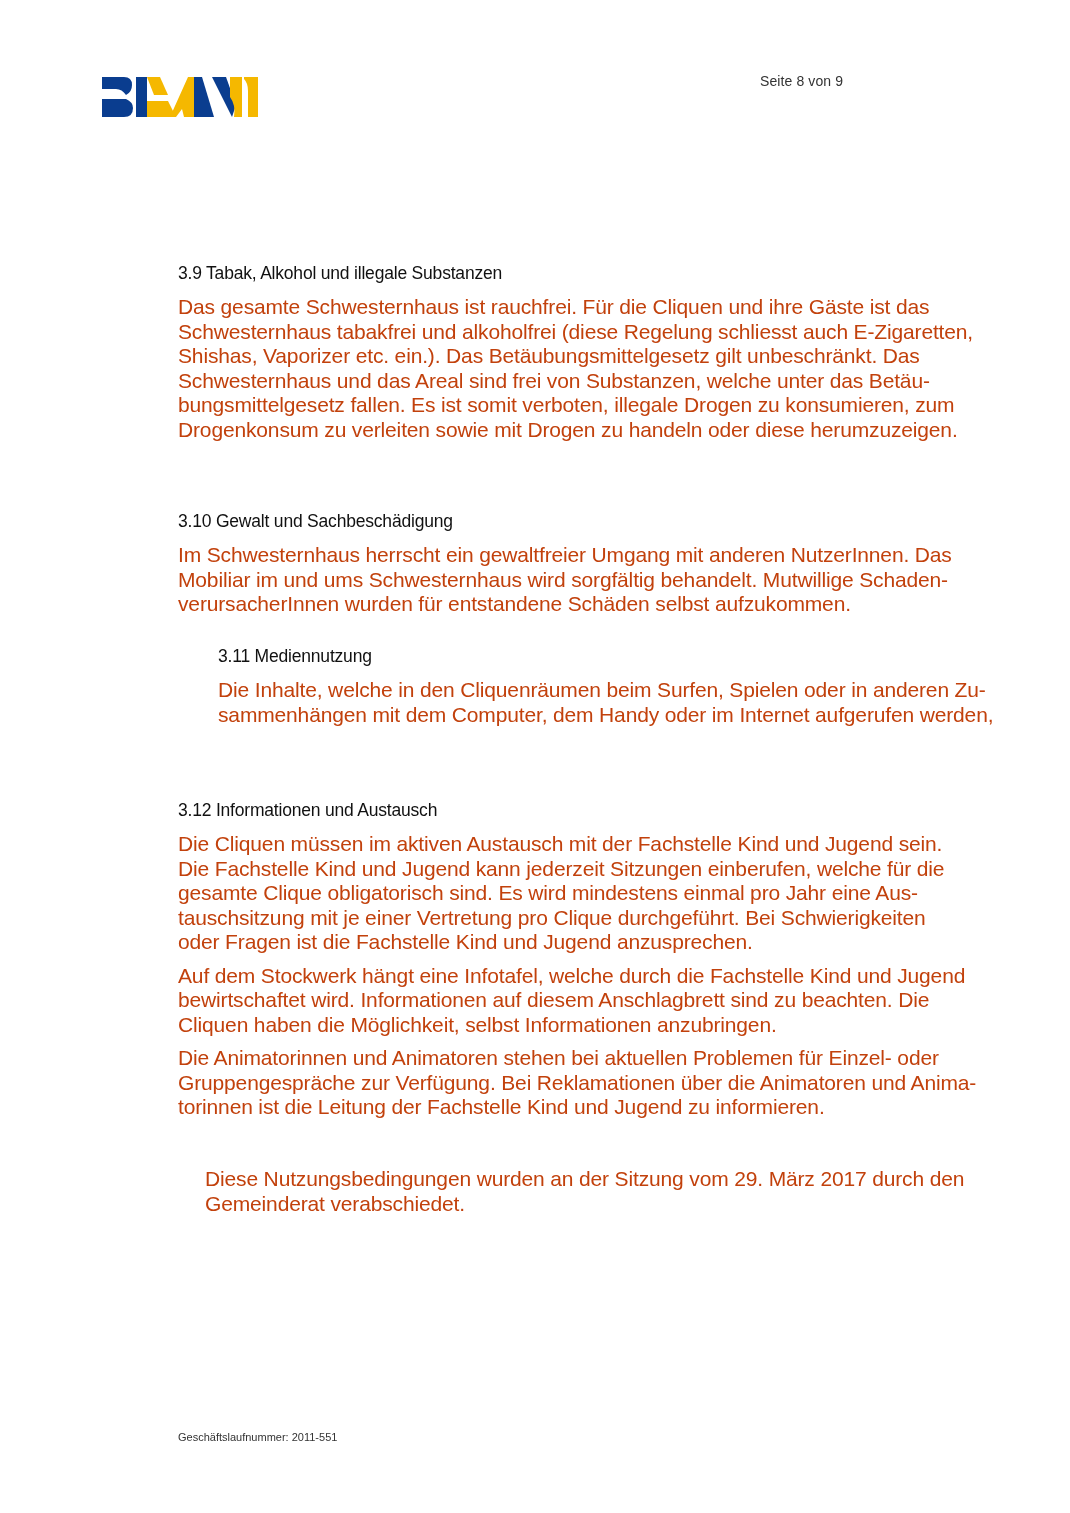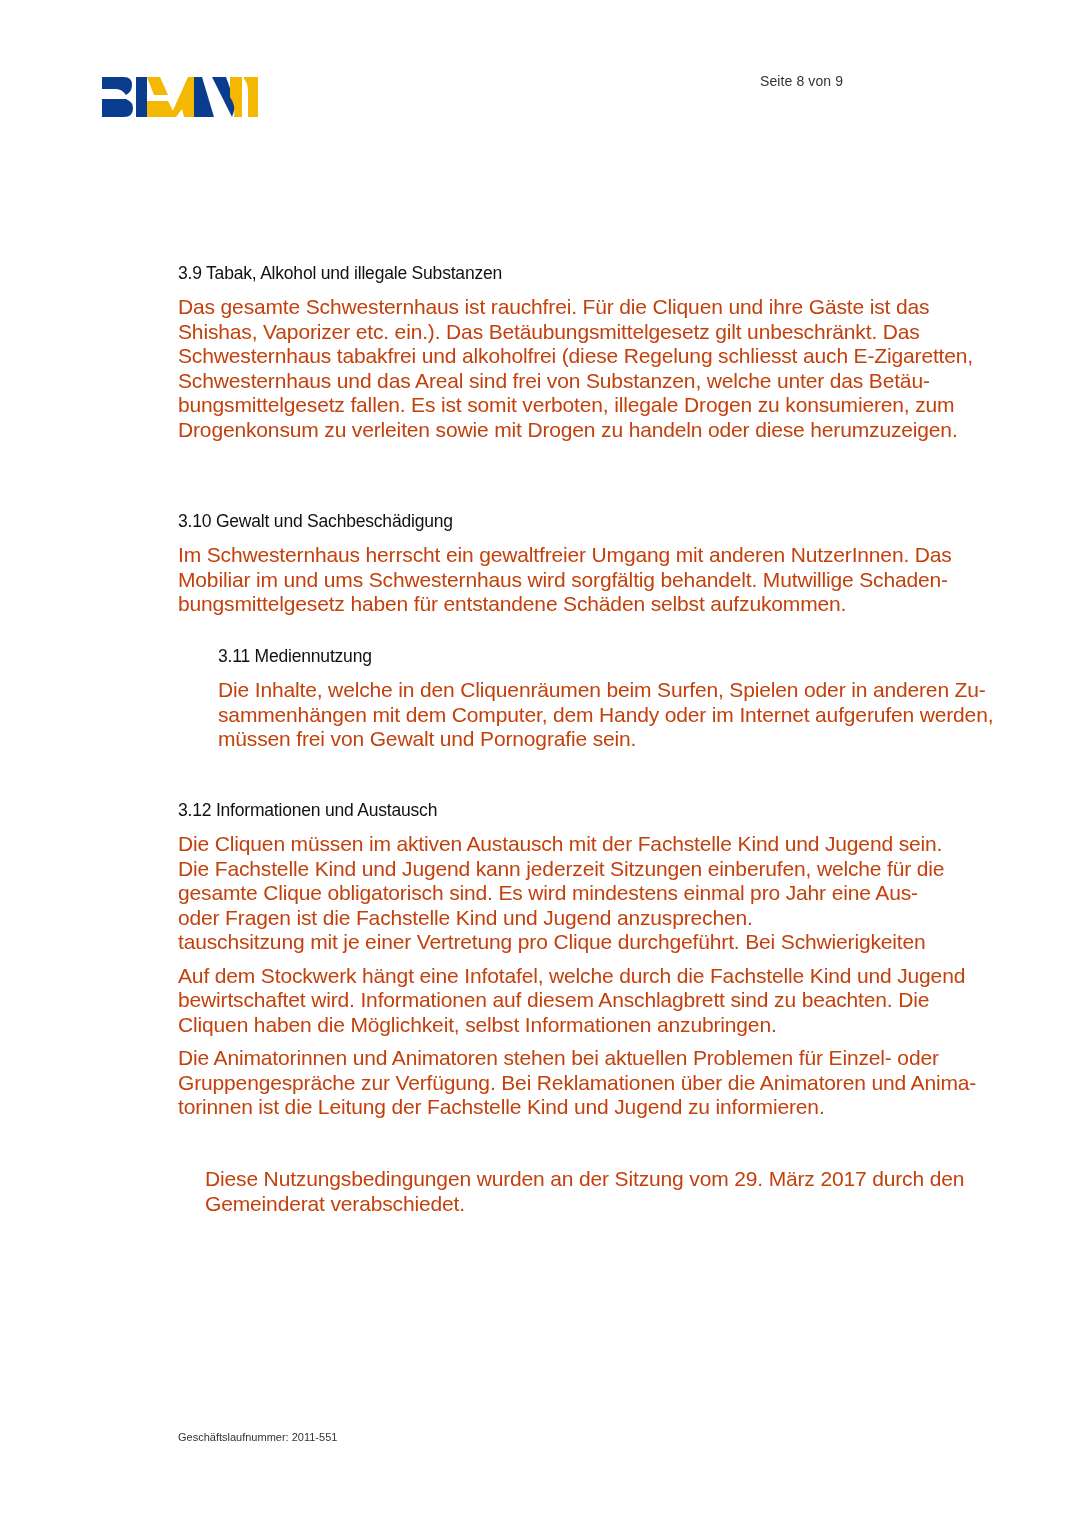--- a/index.html
+++ b/index.html
@@ -96,54 +96,53 @@
 </div>
 
 <div class="page-number">Seite 8 von 9</div>
 
 <div class="content">
 
   <div class="section sec-39">
     <h2 class="section-heading">3.9 Tabak, Alkohol und illegale Substanzen</h2>
     <p class="para">
       <span class="line">Das gesamte Schwesternhaus ist rauchfrei. Für die Cliquen und ihre Gäste ist das</span>
+      <span class="line">Schwesternhaus tabakfrei und alkoholfrei (diese Regelung schliesst auch E-Zigaretten,</span>
       <span class="line">Shishas, Vaporizer etc. ein.). Das Betäubungsmittelgesetz gilt unbeschränkt. Das</span>
-      <span class="line">Schwesternhaus tabakfrei und alkoholfrei (diese Regelung schliesst auch E-Zigaretten,</span>
       <span class="line">Schwesternhaus und das Areal sind frei von Substanzen, welche unter das Betäu-</span>
       <span class="line">bungsmittelgesetz fallen. Es ist somit verboten, illegale Drogen zu konsumieren, zum</span>
       <span class="line">Drogenkonsum zu verleiten sowie mit Drogen zu handeln oder diese herumzuzeigen.</span>
     </p>
   </div>
 
   <div class="section sec-310">
     <h2 class="section-heading">3.10 Gewalt und Sachbeschädigung</h2>
     <p class="para">
       <span class="line">Im Schwesternhaus herrscht ein gewaltfreier Umgang mit anderen NutzerInnen. Das</span>
       <span class="line">Mobiliar im und ums Schwesternhaus wird sorgfältig behandelt. Mutwillige Schaden-</span>
-      <span class="line">bungsmittelgesetz haben für entstandene Schäden selbst aufzukommen.</span>
+      <span class="line">verursacherInnen wurden für entstandene Schäden selbst aufzukommen.</span>
     </p>
   </div>
 
   <div class="section sec-311">
     <h2 class="section-heading">3.11 Mediennutzung</h2>
     <p class="para">
       <span class="line">Die Inhalte, welche in den Cliquenräumen beim Surfen, Spielen oder in anderen Zu-</span>
       <span class="line">sammenhängen mit dem Computer, dem Handy oder im Internet aufgerufen werden,</span>
-      <span class="line">müssen frei von Gewalt und Pornografie sein.</span>
     </p>
   </div>
 
   <div class="section sec-312">
     <h2 class="section-heading">3.12 Informationen und Austausch</h2>
     <p class="para">
       <span class="line">Die Cliquen müssen im aktiven Austausch mit der Fachstelle Kind und Jugend sein.</span>
       <span class="line">Die Fachstelle Kind und Jugend kann jederzeit Sitzungen einberufen, welche für die</span>
       <span class="line">gesamte Clique obligatorisch sind. Es wird mindestens einmal pro Jahr eine Aus-</span>
+      <span class="line">tauschsitzung mit je einer Vertretung pro Clique durchgeführt. Bei Schwierigkeiten</span>
       <span class="line">oder Fragen ist die Fachstelle Kind und Jugend anzusprechen.</span>
-      <span class="line">tauschsitzung mit je einer Vertretung pro Clique durchgeführt. Bei Schwierigkeiten</span>
     </p>
     <p class="para">
       <span class="line">Auf dem Stockwerk hängt eine Infotafel, welche durch die Fachstelle Kind und Jugend</span>
       <span class="line">bewirtschaftet wird. Informationen auf diesem Anschlagbrett sind zu beachten. Die</span>
       <span class="line">Cliquen haben die Möglichkeit, selbst Informationen anzubringen.</span>
     </p>
     <p class="para">
       <span class="line">Die Animatorinnen und Animatoren stehen bei aktuellen Problemen für Einzel- oder</span>
       <span class="line">Gruppengespräche zur Verfügung. Bei Reklamationen über die Animatoren und Anima-</span>
       <span class="line">torinnen ist die Leitung der Fachstelle Kind und Jugend zu informieren.</span>

